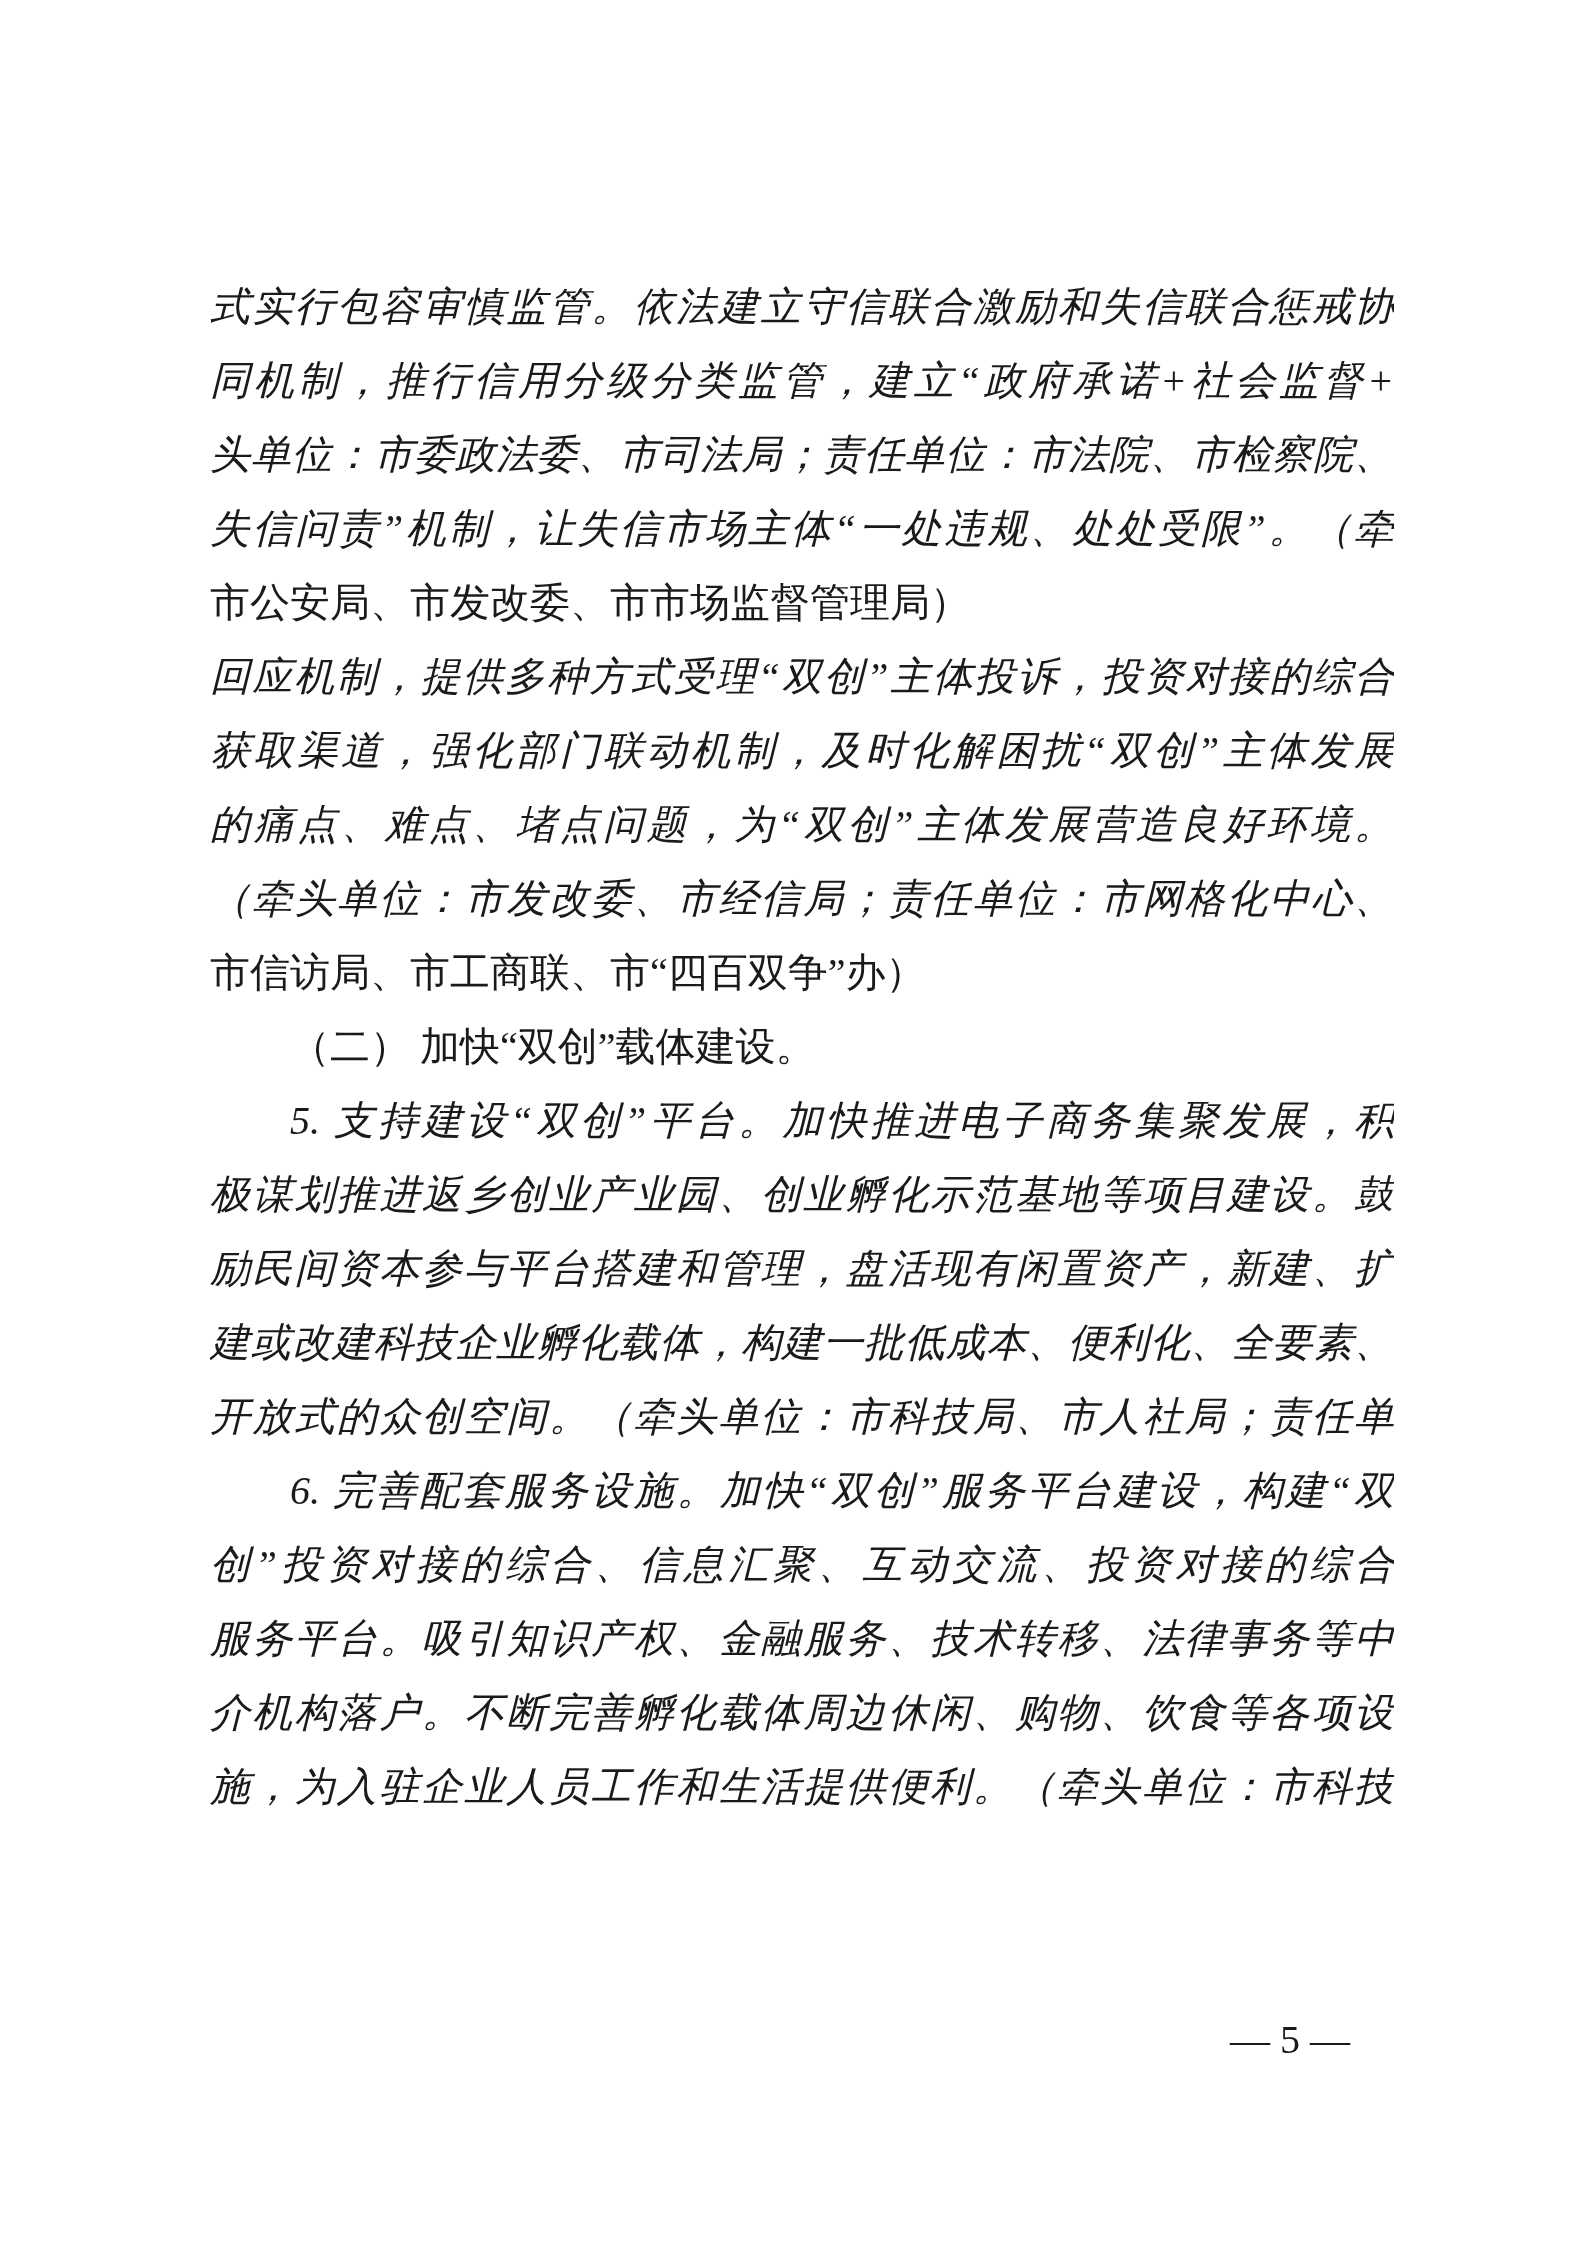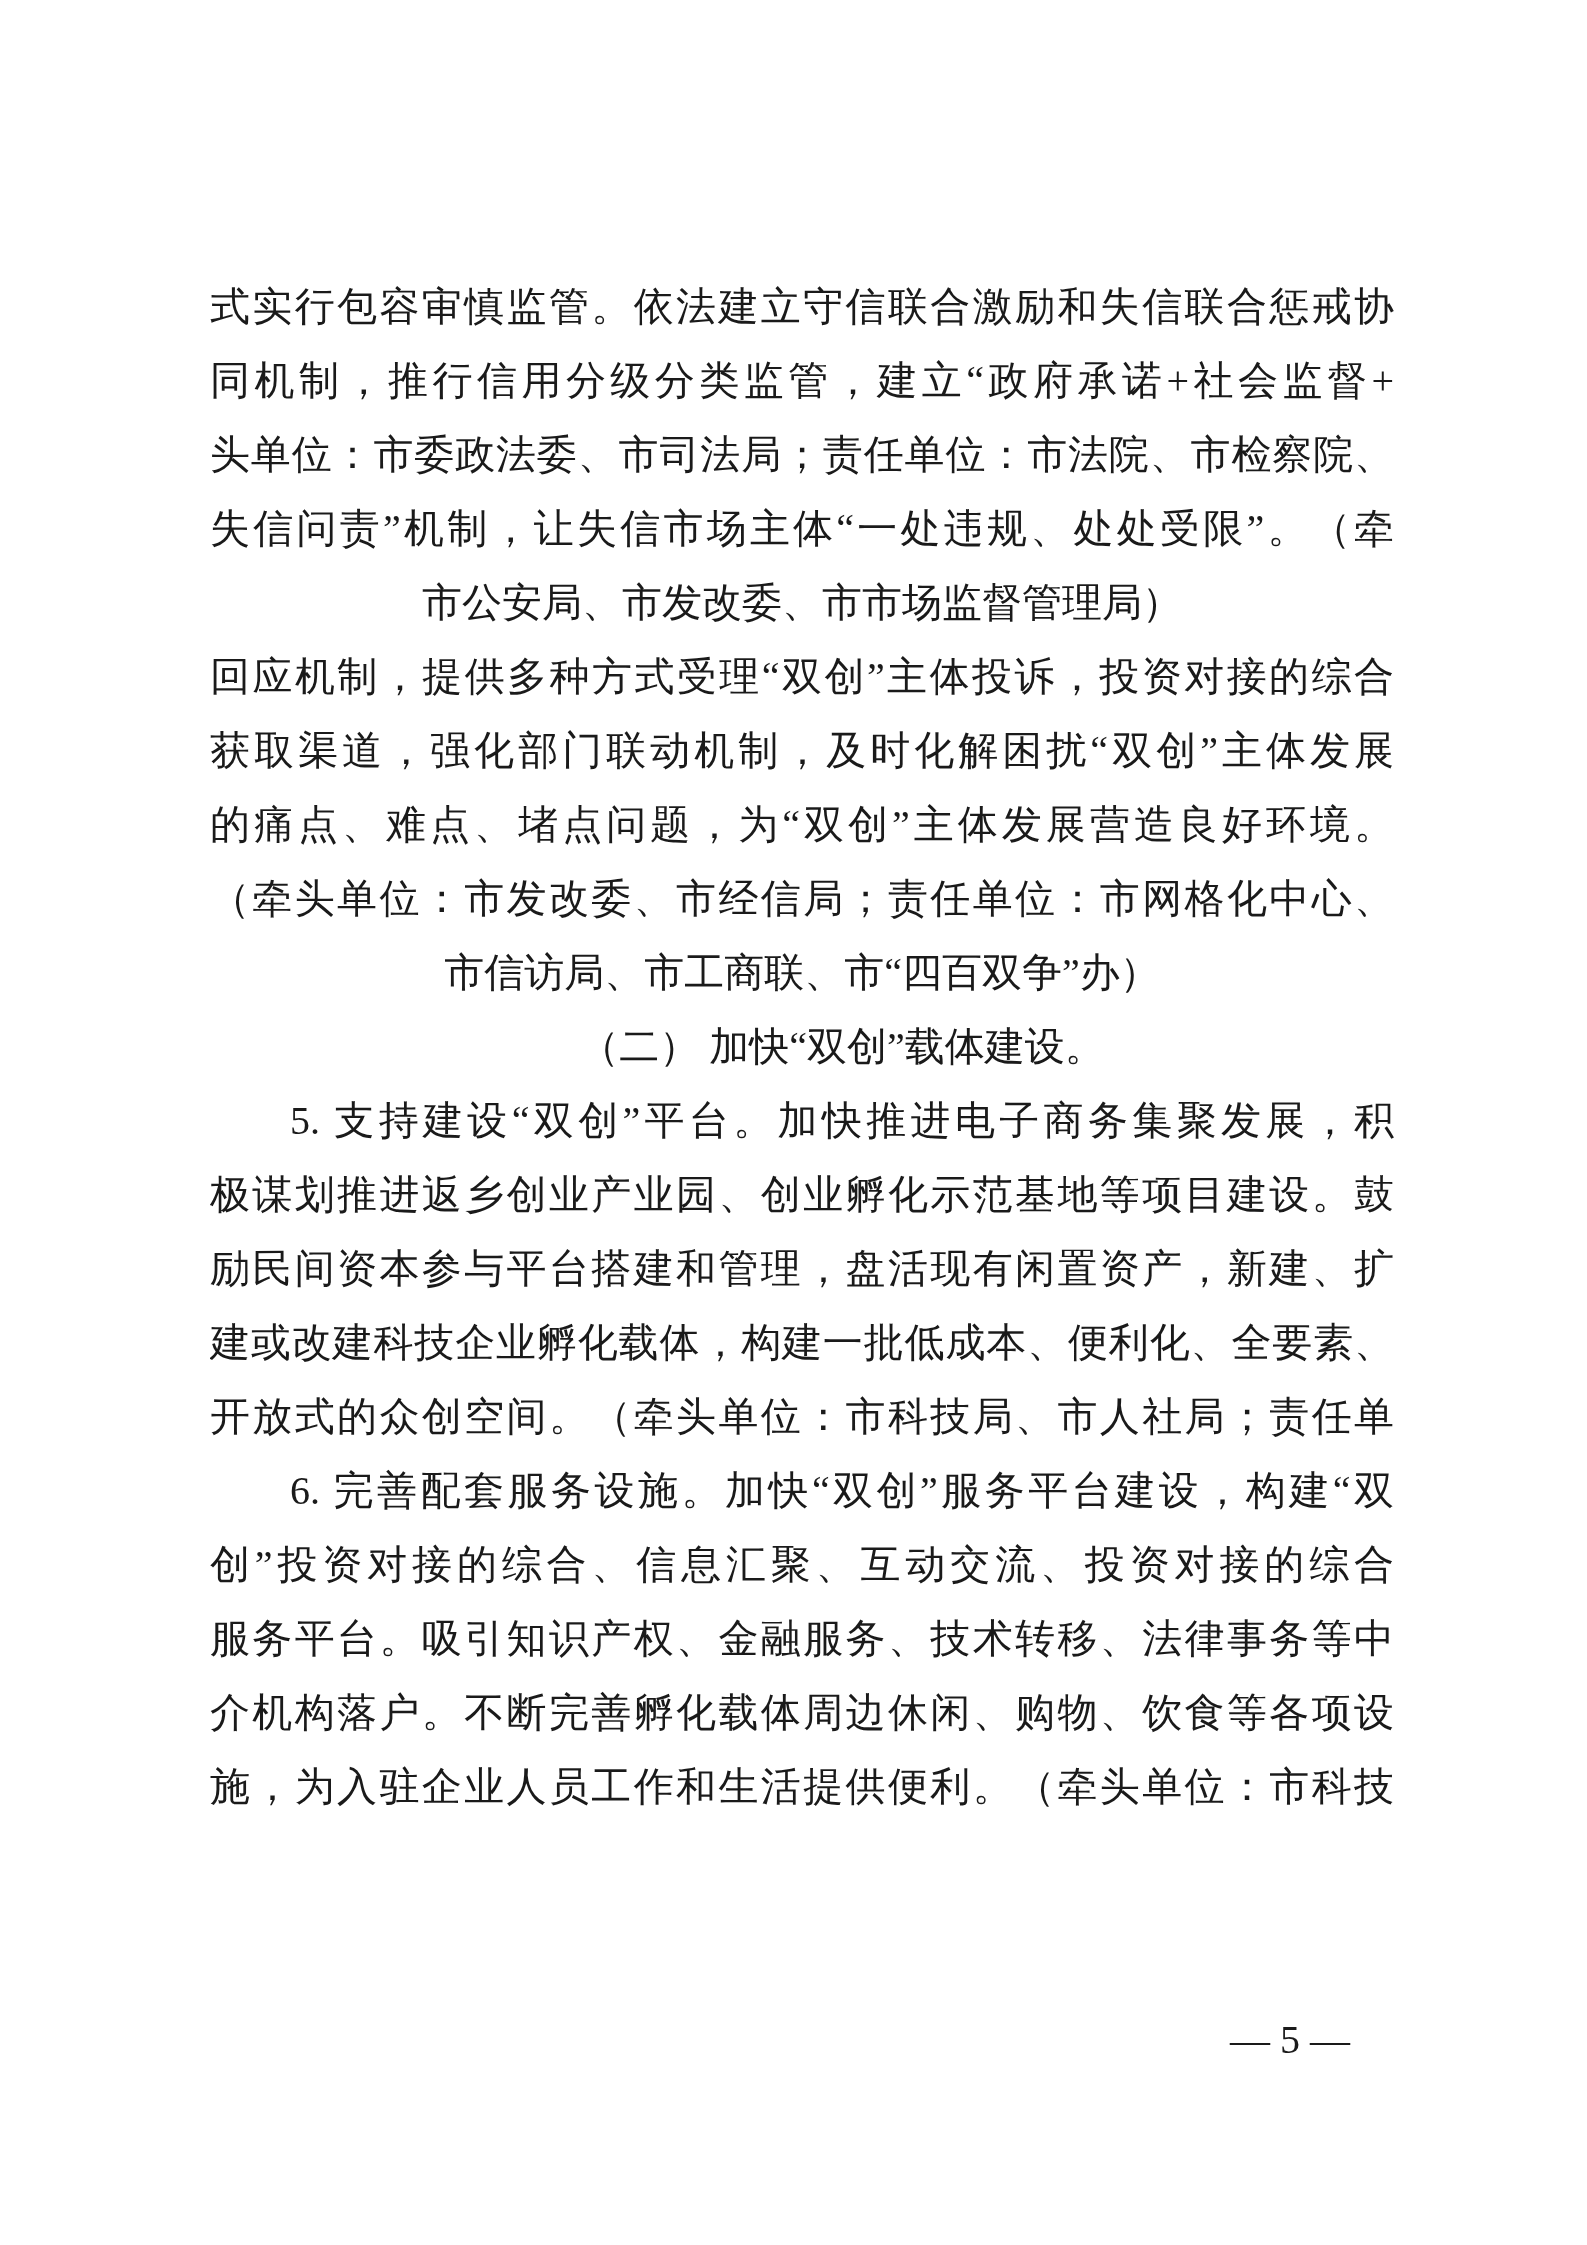--- a/index.html
+++ b/index.html
@@ -20,27 +20,28 @@
     position: absolute;
     left: 210px;
     top: 270px;
     width: 1184px;
     font-size: 40px;
   }
   .line {
     height: 74px;
     line-height: 74px;
     overflow: hidden;
-    text-align: center;
+    text-align: left;
   }
   
   .line.j {
     text-align: justify;
     text-align-last: justify;
     text-justify: inter-character;
+    font-style: italic;
   }
   
   .line.indent {
     text-indent: 80px;
   }
   .footer {
     position: absolute;
     top: 2010px;
     right: 237px;
     height: 60px;

